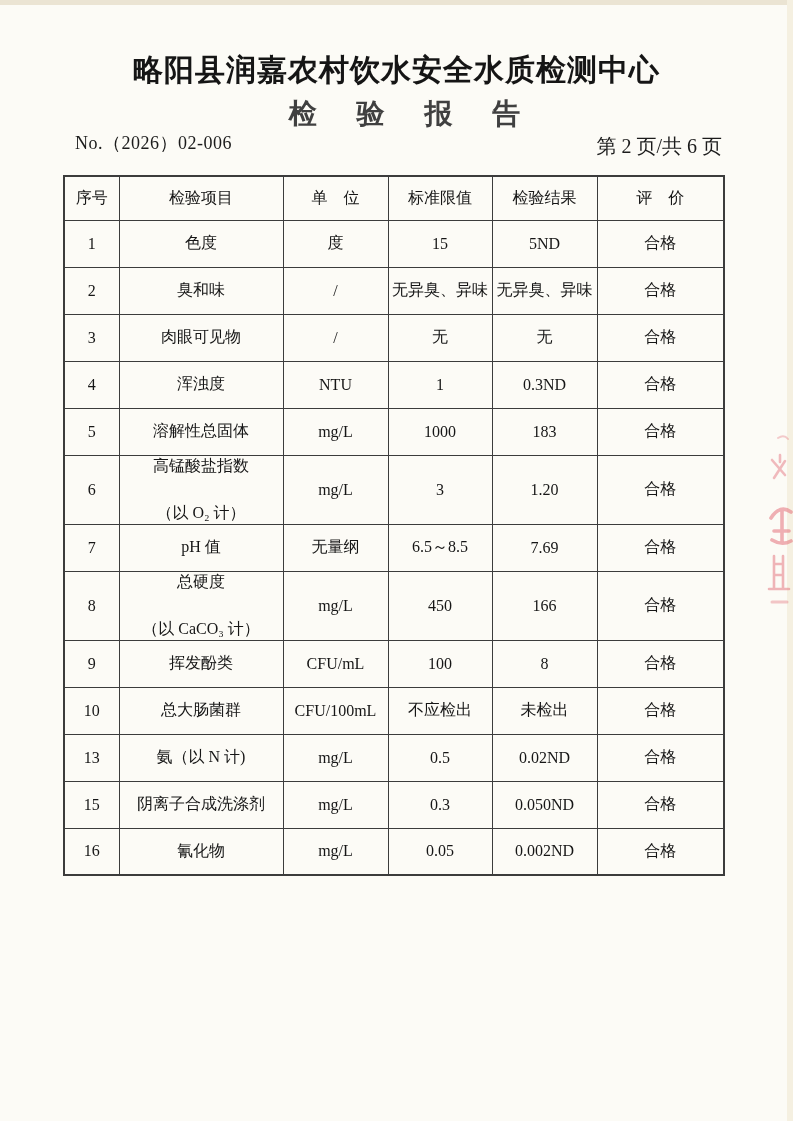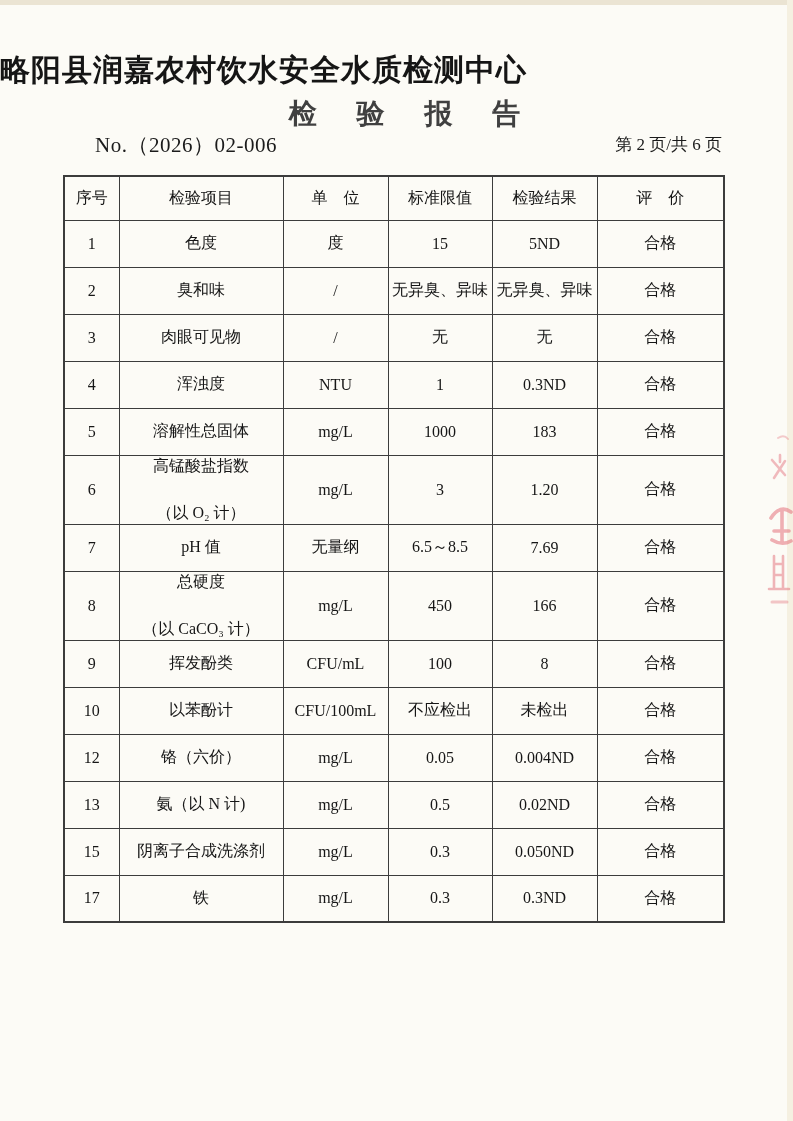--- a/index.html
+++ b/index.html
@@ -14,40 +14,40 @@
   .scan-strip-top{
     position:absolute;left:0;top:0;width:793px;height:5px;
     background:var(--scan-edge,#ebe4d3);
   }
   .scan-strip-right{
     position:absolute;right:0;top:0;width:6px;height:1121px;
     background:var(--scan-edge-light,#f5f0e1);
   }
   .doc-title{
     position:absolute;left:0;top:50px;width:100%;
-    text-align:left;
+    text-align:center;
     font-family:"Liberation Sans","DejaVu Sans",sans-serif;
     font-weight:bold;font-size:30px;letter-spacing:1px;
     color:#151515;
   }
   .doc-subtitle{
     position:absolute;left:8px;top:95px;width:100%;
     text-align:center;
     font-family:"Liberation Sans","DejaVu Sans",sans-serif;
     font-weight:bold;font-size:28px;letter-spacing:16px;
     text-indent:16px;
     color:#404040;
   }
   .report-no{
     position:absolute;left:75px;top:131px;
-    font-size:21px;letter-spacing:0.5px;margin-left:20px;
+    font-size:18px;letter-spacing:0.5px;
   }
   .page-info{
     position:absolute;right:71px;top:133px;
-    font-size:17px;
+    font-size:20px;
   }
   table.results{
     position:absolute;left:63px;top:175px;
     width:660px;
     border-collapse:collapse;
     table-layout:fixed;
     border:2px solid var(--table-border,#3c3c3c);
   }
   table.results th, table.results td{
     border:1.5px solid var(--table-border,#3c3c3c);
@@ -169,56 +169,48 @@
       <tr>
     <td>9</td>
     <td><span class="item-main">挥发酚类</span></td>
     <td>CFU/mL</td>
     <td>100</td>
     <td>8</td>
     <td>合格</td>
   </tr>
       <tr>
     <td>10</td>
-    <td><span class="item-main">以苯酚计</span></td>
+    <td><span class="item-main">总大肠菌群</span></td>
     <td>CFU/100mL</td>
     <td>不应检出</td>
     <td>未检出</td>
     <td>合格</td>
   </tr>
       <tr>
-    <td>12</td>
-    <td><span class="item-main">铬（六价）</span></td>
-    <td>mg/L</td>
-    <td>0.05</td>
-    <td>0.004ND</td>
-    <td>合格</td>
-  </tr>
-      <tr>
     <td>13</td>
     <td><span class="item-main">氨（以 N 计)</span></td>
     <td>mg/L</td>
     <td>0.5</td>
     <td>0.02ND</td>
     <td>合格</td>
   </tr>
       <tr>
     <td>15</td>
     <td><span class="item-main">阴离子合成洗涤剂</span></td>
     <td>mg/L</td>
     <td>0.3</td>
     <td>0.050ND</td>
     <td>合格</td>
   </tr>
       <tr>
-    <td>17</td>
-    <td><span class="item-main">铁</span></td>
-    <td>mg/L</td>
-    <td>0.3</td>
-    <td>0.3ND</td>
+    <td>16</td>
+    <td><span class="item-main">氰化物</span></td>
+    <td>mg/L</td>
+    <td>0.05</td>
+    <td>0.002ND</td>
     <td>合格</td>
   </tr>
     </tbody>
 </table>
 
 <div class="seal-fragment">
   <svg width="30" height="178" viewBox="0 0 30 178" xmlns="http://www.w3.org/2000/svg" fill="none" stroke-linecap="round" stroke-linejoin="round">
     <g stroke="var(--seal-red,#e4737e)">
       <path d="M15 6 q6 -4 10 1" stroke-width="2" opacity="0.45"></path>
       <path d="M9 28 l13 15 M22 29 l-11 17 M17 23 v7" stroke-width="2.6" opacity="0.6"></path>

